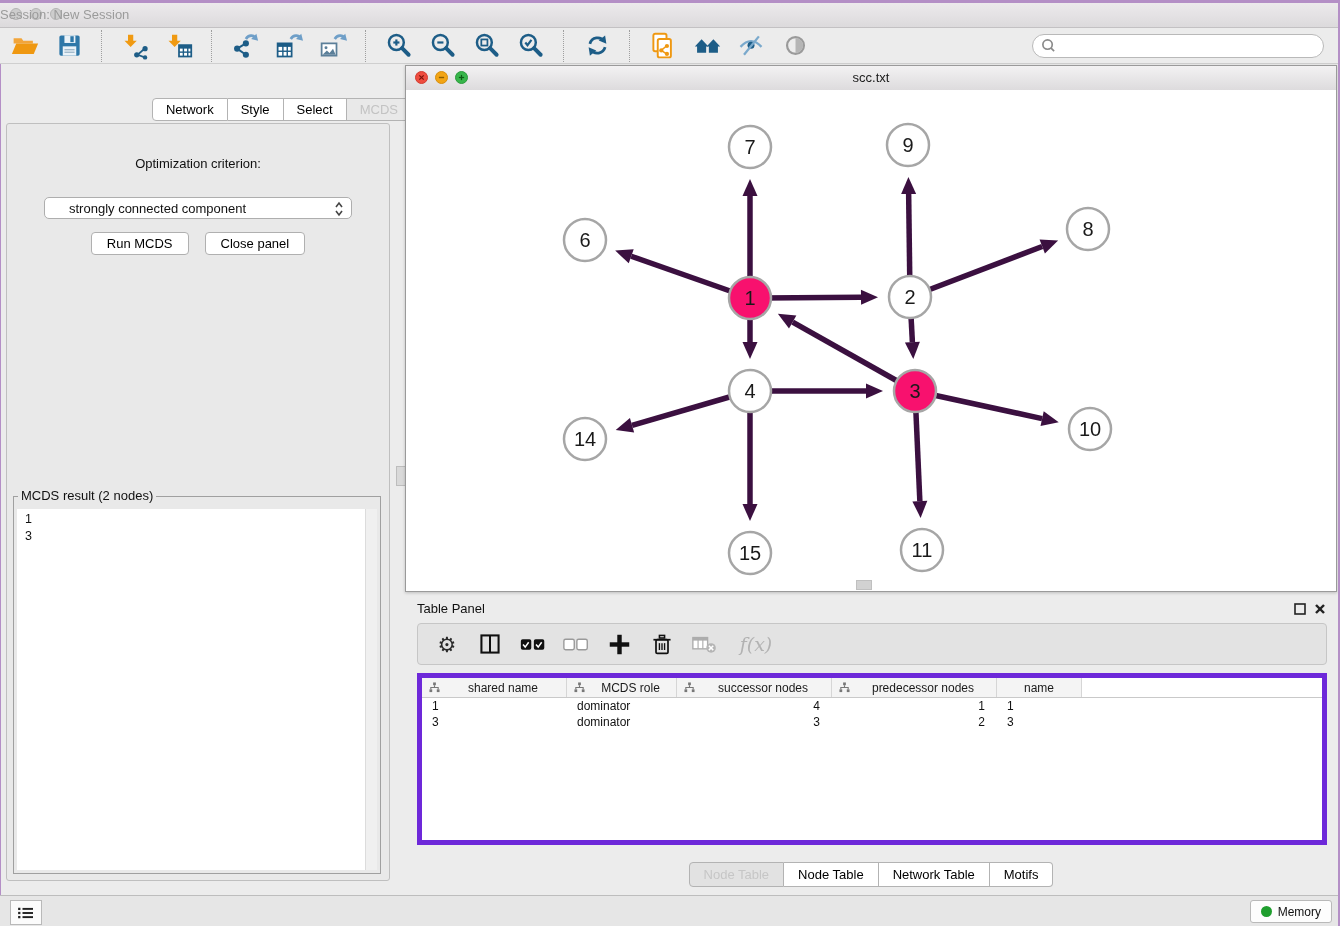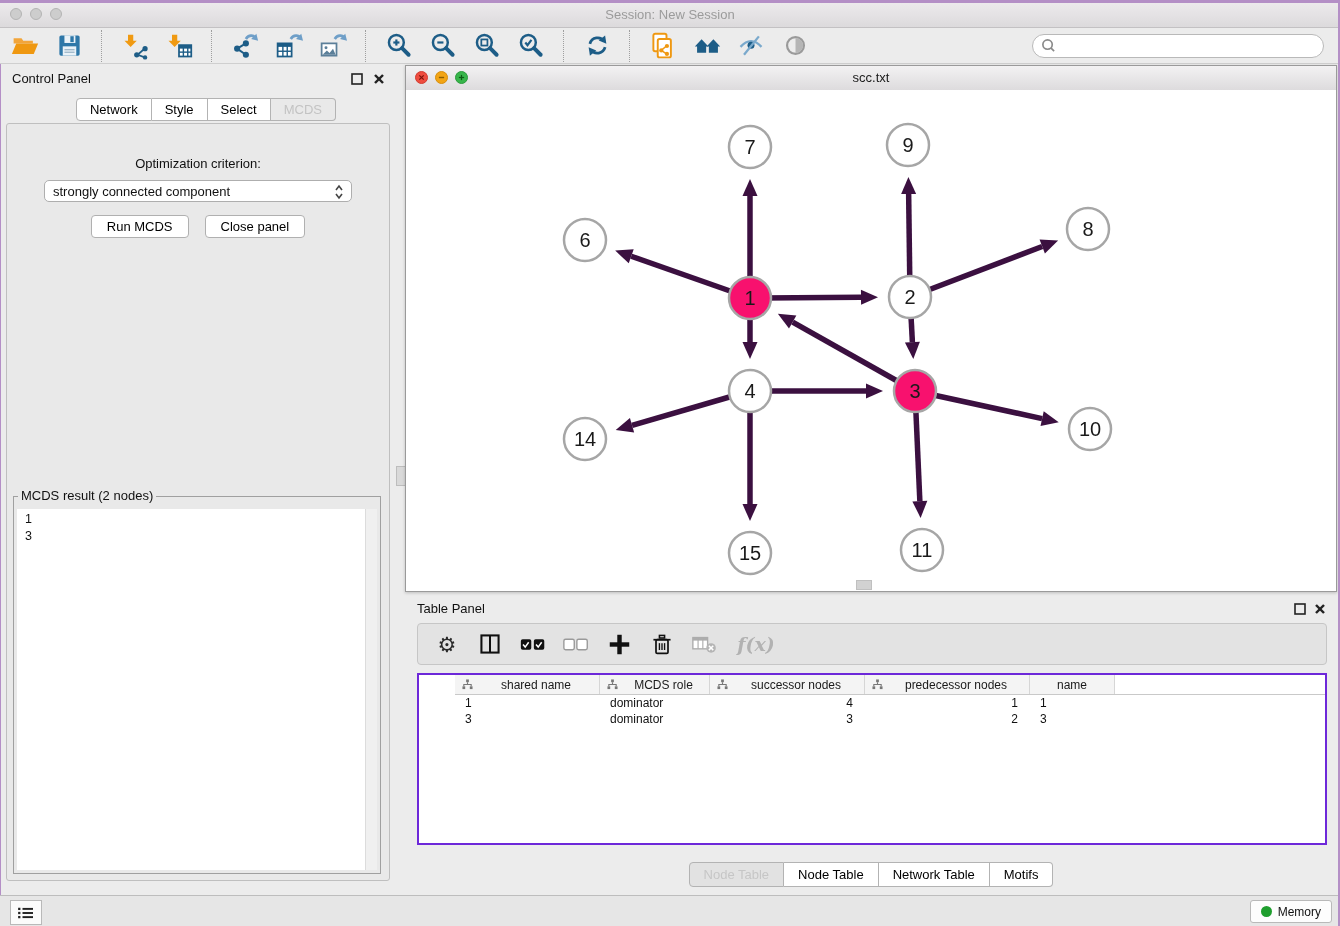--- a/index.html
+++ b/index.html
@@ -8,52 +8,52 @@
        font-family:"Liberation Sans",sans-serif;color:#111;}
   #app::after{content:"";position:absolute;top:0;right:0;width:2px;height:100%;background:#b48fc6;}
   #app::before{content:"";position:absolute;top:0;left:0;width:1px;height:100%;background:#b48fc6;}
 
   
   .titlebar{position:absolute;left:0;top:0;width:100%;height:24px;
     background:linear-gradient(#eceaec,#dcdadc);border-bottom:1px solid #c3c1c3;}
   .tl-dots{position:absolute;left:10px;top:5px;display:flex;gap:8px;}
   .tl-dot{width:12px;height:12px;border-radius:50%;background:#cdcdcd;border:1px solid #b4b4b4;box-sizing:border-box;}
   .window-title{position:absolute;left:0;top:0;width:100%;height:24px;line-height:24px;
-    text-align:center;font-size:13px;color:#9b9b9b;}
+    text-align:left;font-size:13px;color:#9b9b9b;}
 
   
   .main-toolbar{position:absolute;left:0;top:25px;width:100%;height:36px;
     display:flex;align-items:center;padding-left:10px;box-sizing:border-box;
     background:#ececec;border-bottom:1px solid #cfcfcf;gap:14px;}
   .tb-btn{width:30px;height:30px;display:flex;align-items:center;justify-content:center;cursor:default;}
   .tb-sep{width:1px;height:32px;border-left:1px dotted #9f9f9f;margin:0 3px;}
   .searchbox{display:flex;align-items:center;width:292px;height:24px;margin-right:16px;
     background:#fff;border:1px solid #b9b9b9;border-radius:12px;padding-left:8px;box-sizing:border-box;}
   .searchbox input{border:none;outline:none;flex:1;font-size:13px;background:transparent;margin-left:5px;font-family:"Liberation Sans",sans-serif;}
   .tb-spacer{flex:1;}
 
   
   .control-panel{position:absolute;left:0;top:62px;width:396px;height:830px;}
   .cp-header{position:relative;height:28px;}
   .cp-header .panel-title{position:absolute;left:12px;top:6px;font-size:13px;}
   .panel-ico{position:absolute;top:7px;width:14px;height:14px;}
   .cp-float{right:32px;} .cp-close{right:10px;}
-  .cp-tabs{position:absolute;left:8px;top:33px;width:100%;display:flex;justify-content:center;}
+  .cp-tabs{position:absolute;left:16px;top:33px;width:100%;display:flex;justify-content:flex-end;}
   .seg{display:inline-flex;}
   .seg .tab{background:#fff;border:1px solid #b3b3b3;border-left:none;padding:3px 13px;
     font-size:13px;color:#000;cursor:default;white-space:nowrap;}
   .seg .tab:first-child{border-left:1px solid #b3b3b3;border-radius:4px 0 0 4px;}
   .seg .tab:last-child{border-radius:0 4px 4px 0;}
   .seg .tab.active{background:#e9e9e9;color:#c3c3c3;}
   .cp-content{position:absolute;left:6px;right:6px;top:58px;bottom:14px;
     background:#e9e9e9;border:1px solid #bfbfbf;border-radius:3px;}
   .opt-label{margin-top:32px;text-align:center;font-size:13px;}
-  .criterion-select{position:relative;margin:9px auto 0;width:308px;height:22px;background:#fff;
+  .criterion-select{position:relative;margin:26px auto 0;width:308px;height:22px;background:#fff;
     border:1px solid #aeaeae;border-radius:5px;display:flex;align-items:center;
-    padding-left:8px;box-sizing:border-box;font-size:13px;}
+    padding-left:24px;box-sizing:border-box;font-size:13px;}
   .criterion-select .stepper{position:absolute;right:7px;top:3px;}
   .cp-buttons{margin-top:13px;display:flex;justify-content:center;gap:16px;}
   .mac-btn{background:#fff;border:1px solid #b0b0b0;border-radius:4px;padding:3px 15px;
     font-size:13px;font-family:"Liberation Sans",sans-serif;cursor:default;}
   .result-fieldset{position:absolute;left:6px;right:8px;top:372px;bottom:6px;border:1px solid #a0a0a0;}
   .result-legend{position:absolute;left:4px;top:-9px;background:#e9e9e9;padding:0 3px;font-size:13px;}
   .result-box{position:absolute;left:3px;right:3px;top:12px;bottom:3px;background:#fff;overflow:hidden;}
   .result-scroll{position:absolute;top:0;right:0;width:11px;height:100%;background:#f0f0f0;border-left:1px solid #dcdcdc;}
   .result-text{position:absolute;left:8px;top:2px;font-size:12.5px;line-height:17px;white-space:pre;}
 
@@ -79,21 +79,21 @@
   .tp-header{position:relative;height:26px;}
   .tp-header .panel-title{position:absolute;left:12px;top:6px;font-size:13px;}
   .tp-float{right:30px;} .tp-close{right:10px;}
   .tp-toolbar{position:absolute;left:12px;right:10px;top:28px;height:42px;background:#e3e3e3;
     border:1px solid #c6c6c6;border-radius:4px;display:flex;align-items:center;gap:17px;
     padding-left:16px;box-sizing:border-box;}
   .tp-btn{display:flex;align-items:center;justify-content:center;width:26px;height:26px;cursor:default;}
   .gear-glyph{font-size:21px;color:#2b2b2b;line-height:1;}
   .fx-glyph{font-family:"DejaVu Serif",serif;font-style:italic;font-size:19px;color:#b2b2b2;}
   .tp-table{position:absolute;left:12px;right:10px;top:78px;height:172px;background:#fff;
-    border:2px solid #6d28d9;box-sizing:border-box;overflow:hidden;padding-left:36px;}
+    border:5px solid #6d28d9;box-sizing:border-box;overflow:hidden;}
   .t-head{display:flex;height:19px;border-bottom:1px solid #c9c9c9;font-size:12px;}
   .h-cell{display:flex;align-items:center;background:#f4f4f4;border-right:1px solid #d6d6d6;
     box-sizing:border-box;position:relative;}
   .h-cell .h-label{flex:1;text-align:center;color:#1a1a1a;}
   .h-ico{margin-left:7px;}
   .h-fill{flex:1;background:#fff;}
   .c0{width:145px;} .c1{width:110px;} .c2{width:155px;} .c3{width:165px;} .c4{width:85px;}
   .t-row{display:flex;height:16px;font-size:12px;align-items:center;}
   .t-cell{box-sizing:border-box;overflow:hidden;white-space:nowrap;}
   .t-cell.c0,.t-cell.c1,.t-cell.c4{padding-left:10px;text-align:left;}
@@ -276,30 +276,20 @@
     <div class="searchbox">
       <svg viewBox="0 0 16 16" width="15" height="15">
           <circle cx="7" cy="7" r="5" fill="none" stroke="#8a8a8a" stroke-width="1.8"></circle>
           <line x1="10.5" y1="10.5" x2="14" y2="14" stroke="#8a8a8a" stroke-width="1.8"></line>
         </svg>
       <input type="text" placeholder="" style="">
     </div>
   </div>
 
   <div class="control-panel">
-    <div class="cp-header">
-      <span class="panel-title">Control Panel</span>
-      <svg class="panel-ico cp-float" viewBox="0 0 14 14">
-          <rect x="2" y="2" width="10" height="10" fill="none" stroke="#222" stroke-width="1.6"></rect>
-        </svg>
-      <svg class="panel-ico cp-close" viewBox="0 0 14 14">
-          <line x1="3" y1="3" x2="11" y2="11" stroke="#222" stroke-width="2.4"></line>
-          <line x1="11" y1="3" x2="3" y2="11" stroke="#222" stroke-width="2.4"></line>
-        </svg>
-    </div>
     <div class="cp-tabs seg">
       <div class="tab">Network</div>
       <div class="tab">Style</div>
       <div class="tab">Select</div>
       <div class="tab active">MCDS</div>
     </div>
     <div class="cp-content">
       <div class="opt-label">Optimization criterion:</div>
       <div class="criterion-select">
         <span>strongly connected component</span>
@@ -460,21 +450,21 @@
           <svg viewBox="0 0 30 24" width="26" height="21">
             <rect x="1" y="4" width="17" height="13" fill="#fff" stroke="#adadad" stroke-width="1.6"></rect>
             <rect x="1" y="4" width="17" height="3.5" fill="#adadad"></rect>
             <line x1="7" y1="4" x2="7" y2="17" stroke="#adadad" stroke-width="1.3"></line>
             <line x1="12.5" y1="4" x2="12.5" y2="17" stroke="#adadad" stroke-width="1.3"></line>
             <circle cx="22" cy="16" r="5.5" fill="#b5b5b5"></circle>
             <line x1="19.5" y1="13.5" x2="24.5" y2="18.5" stroke="#fff" stroke-width="1.8"></line>
             <line x1="24.5" y1="13.5" x2="19.5" y2="18.5" stroke="#fff" stroke-width="1.8"></line>
           </svg>
         </div>
-      <div class="tp-btn" style="width:42px;font-weight:bold;">
+      <div class="tp-btn" style="width:42px;">
           <span class="fx-glyph">f(x)</span>
         </div>
     </div>
     <div class="tp-table">
       <div class="t-head">
         <div class="h-cell c0">
           <svg class="h-ico" viewBox="0 0 12 12" width="11" height="11">
               <rect x="4.5" y="0.5" width="3" height="3" fill="#777"></rect>
               <rect x="0.5" y="8" width="3" height="3" fill="#777"></rect>
               <rect x="8.5" y="8" width="3" height="3" fill="#777"></rect>

